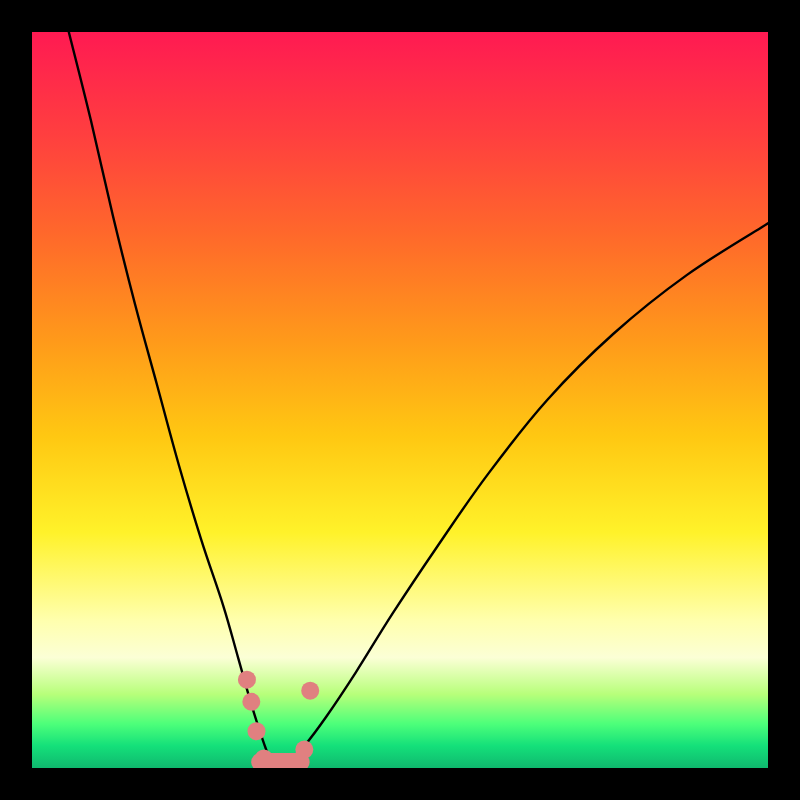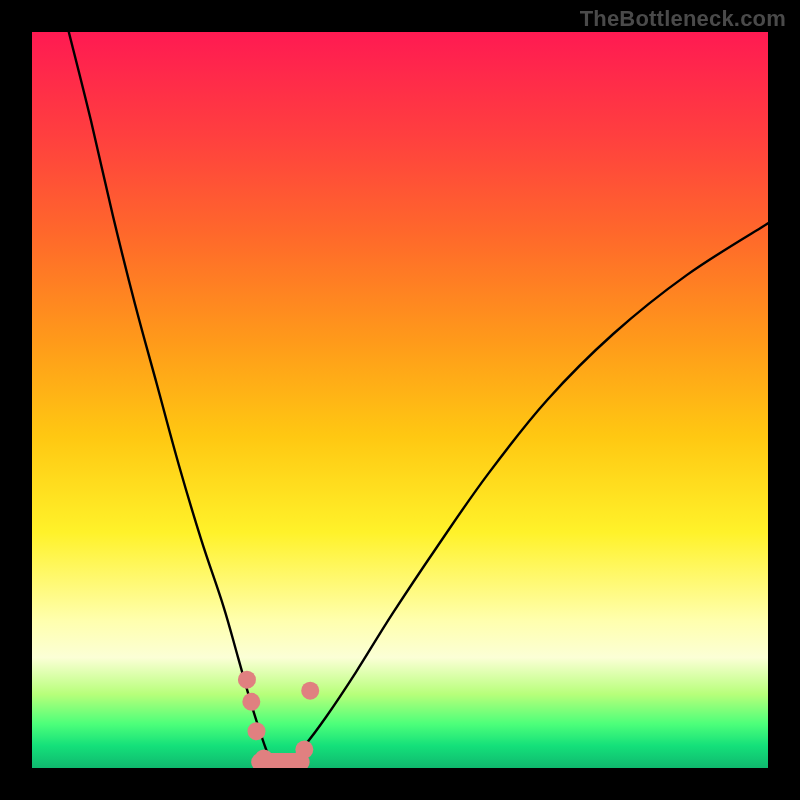--- a/index.html
+++ b/index.html
@@ -55,21 +55,20 @@
     left: 0;
     top: 0;
     width: 736px;
     height: 736px;
   }
 </style>
 </head>
 <body>
 
 <div class="outer">
-  <div class="watermark">TheBottleneck.com</div>
 
   <div class="plot-area">
     <svg id="plot-svg" viewBox="0 0 736 736">
         <path d="M 36.800000000000004 0 C 40.77440000000001 15.897600000000008, 50.931200000000004 55.20000000000005, 58.88 88.32000000000005 C 66.8288 121.44000000000005, 73.01119999999999 150.88, 80.96 184 C 88.9088 217.12, 95.0912 241.8496, 103.04 272.32 C 110.98880000000001 302.7904, 117.1712 324.13439999999997, 125.12 353.28 C 133.0688 382.4256, 139.2512 406.4192, 147.20000000000002 434.24 C 155.14880000000002 462.06080000000003, 161.3312 482.66880000000003, 169.28 507.84000000000003 C 177.2288 533.0112, 184.73600000000002 552.8832, 191.36 574.08 C 197.984 595.2768000000001, 200.78080000000003 607.0528, 206.08 625.6 C 211.3792 644.1472, 215.50079999999997 659.8976, 220.79999999999998 677.12 C 226.0992 694.3424, 231.5456 710.6816, 235.52 721.28 C 239.4944 731.8783999999999, 241.5552 733.3504, 242.88000000000002 736" fill="none" stroke="#000000" stroke-width="2.4" stroke-linecap="round"></path>
         <path d="M 242.88000000000002 736 C 245.52960000000002 734.6752, 252.30079999999998 732.6144, 257.59999999999997 728.64 C 262.89919999999995 724.6655999999999, 265.69599999999997 721.8688, 272.32 713.92 C 278.944 705.9712, 285.12640000000005 697.7280000000001, 294.40000000000003 684.48 C 303.6736 671.232, 311.91679999999997 658.8671999999999, 323.84 640.3199999999999 C 335.7632 621.7728, 346.06719999999996 603.9616000000001, 360.64 581.44 C 375.2128 558.9184, 387.5776 540.3712, 404.8 515.2 C 422.0224 490.02880000000005, 436.448 468.09599999999995, 456.32 441.59999999999997 C 476.192 415.104, 492.6783999999999 393.1712, 515.1999999999999 368 C 537.7216 342.8288, 556.2688 324.2816, 581.44 301.76000000000005 C 606.6112 279.23840000000007, 627.2192 262.752, 655.04 242.88 C 682.8607999999999 223.00799999999998, 721.4272 200.6336, 736 191.36" fill="none" stroke="#000000" stroke-width="2.4" stroke-linecap="round"></path>
         <circle cx="214.91199999999998" cy="647.6800000000001" r="9" fill="#e08080"></circle>
         <circle cx="219.328" cy="669.76" r="9" fill="#e08080"></circle>
         <circle cx="224.48" cy="699.2" r="9" fill="#e08080"></circle>
         <circle cx="231.84" cy="726.432" r="9" fill="#e08080"></circle>
         <circle cx="242.88000000000002" cy="731.584" r="9" fill="#e08080"></circle>

